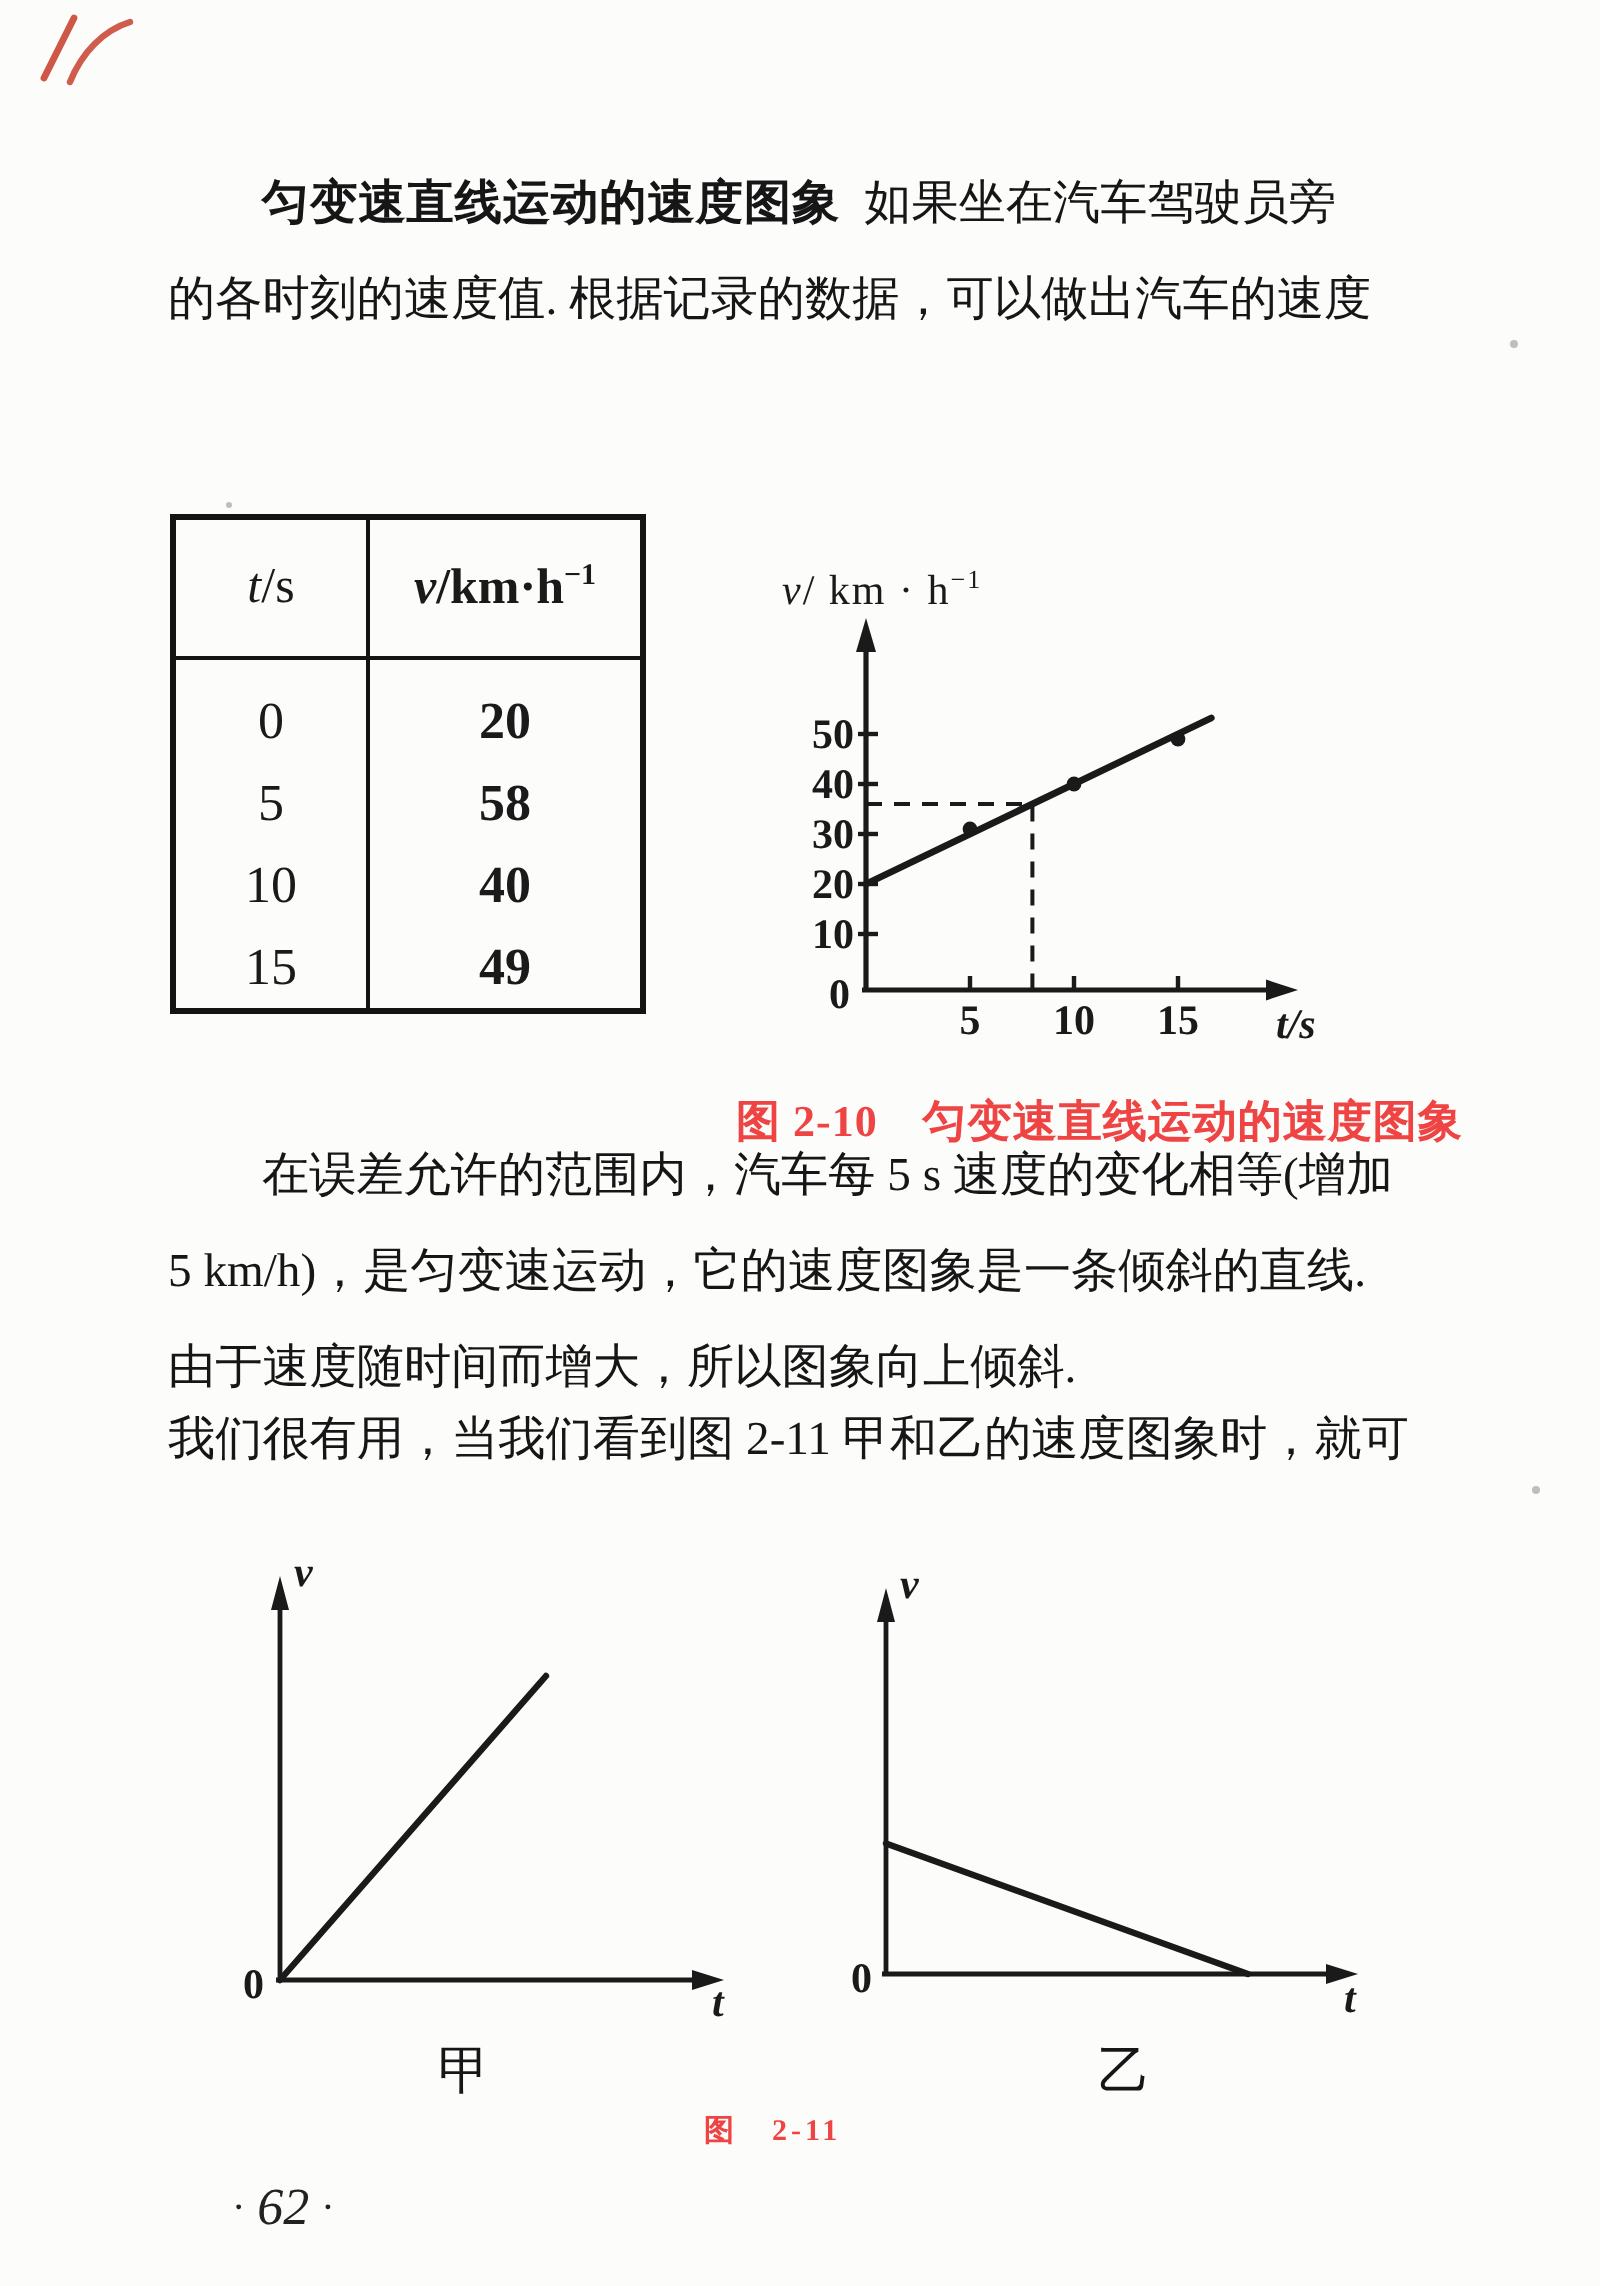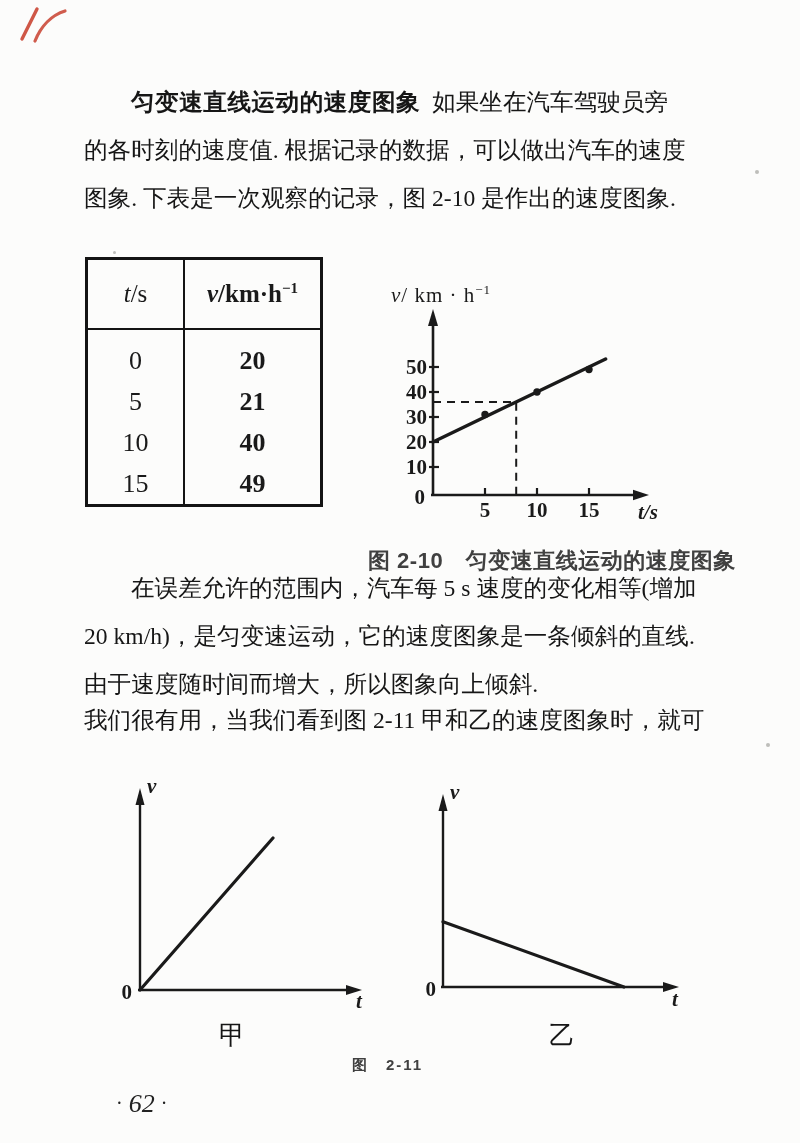--- a/index.html
+++ b/index.html
@@ -17,21 +17,21 @@
   .vt-table .c2{border-left:2.5px solid #141414;font-weight:bold;}
   .vt-table td{height:41px;font-size:26px;}
   .vt-table .pad-top td{padding-top:10px;}
   .vt-table sup{font-size:15px;}
   .vt-table i{font-family:"Liberation Serif",serif;}
   
   .figsvg{position:absolute;}
   svg text{font-family:"Liberation Serif",serif;fill:#1a1a1a;}
   .ylab{position:absolute;left:391px;top:282px;font-size:21px;letter-spacing:1px;}
   .ylab sup{font-size:13px;}
-  .caption{position:absolute;font-weight:700;font-family:Liberation Sans, sans-serif;color:#404040;}
+  .caption{position:absolute;font-weight:700;font-family:Liberation Serif, serif;color:#ef4444;}
   .cap210{left:368px;top:546px;font-size:22px;letter-spacing:.5px;}
   .cap211{left:352px;top:1056px;font-size:15px;letter-spacing:2px;}
   .sublabel{position:absolute;font-size:26px;color:#161616;}
   .jia-label{left:219px;top:1018px;}
   .yi-label{left:549px;top:1018px;}
   .pagenum{position:absolute;left:110px;top:1060px;font-size:26px;font-style:italic;color:#222;margin-top:29px;}
   .pagenum .dot{font-style:normal;font-size:20px;vertical-align:2px;padding:0 6px;}
   .speck{position:absolute;background:#8a8a85;border-radius:50%;opacity:.55;}
   .redmarks{position:absolute;left:12px;top:2px;}
 </style>
@@ -41,38 +41,37 @@
 <div class="page">
 
   <svg class="redmarks" width="62" height="50" viewBox="0 0 62 50">
     <path d="M10 37 L25 7" fill="none" stroke="#c8402e" stroke-width="3.4" stroke-linecap="round" opacity="0.88"></path>
     <path d="M23 39 C29 24 40 13 53 9" fill="none" stroke="#c8402e" stroke-width="3.2" stroke-linecap="round" opacity="0.85"></path>
   </svg>
 
   <div class="para" style="top:78px">
     <div class="line ind"><b class="lead-bold">匀变速直线运动的速度图象</b><span>如果坐在汽车驾驶员旁</span></div>
     <div class="line">的各时刻的速度值. 根据记录的数据，可以做出汽车的速度</div>
-    <div class="line">图象. 下表是一次观察的记录，图 2-10 是作出的速度图象.</div>
   </div>
 
   <table class="vt-table">
     <thead>
       <tr>
         <th style="width:95px"><i>t</i><span>/s</span></th>
         <th class="c2"><i>v</i><span>/km·h</span><sup>−1</sup></th>
       </tr>
     </thead>
     <tbody>
       <tr class="pad-top">
           <td>0</td>
           <td class="c2">20</td>
         </tr>
       <tr>
           <td>5</td>
-          <td class="c2">21</td>
+          <td class="c2">58</td>
         </tr>
       <tr>
           <td>10</td>
           <td class="c2">40</td>
         </tr>
       <tr>
           <td>15</td>
           <td class="c2">49</td>
         </tr>
     </tbody>
@@ -112,21 +111,21 @@
         <circle cx="102" cy="136.5" r="3.7" fill="#1a1a1a"></circle>
         <circle cx="154" cy="114" r="3.7" fill="#1a1a1a"></circle>
         <circle cx="206" cy="91.5" r="3.7" fill="#1a1a1a"></circle>
       </g>
   </svg>
 
   <div class="caption cap210">图 2-10　匀变速直线运动的速度图象</div>
 
   <div class="para" style="top:564px">
     <div class="line ind">在误差允许的范围内，汽车每 5 s 速度的变化相等(增加</div>
-    <div class="line">20 km/h)，是匀变速运动，它的速度图象是一条倾斜的直线.</div>
+    <div class="line">5 km/h)，是匀变速运动，它的速度图象是一条倾斜的直线.</div>
     <div class="line">由于速度随时间而增大，所以图象向上倾斜.</div>
   </div>
 
   <div class="para" style="top:696px">
     <div class="line">我们很有用，当我们看到图 2-11 甲和乙的速度图象时，就可</div>
   </div>
 
   <svg id="jia" class="figsvg" style="left:90px;top:775px" width="290" height="235" viewBox="0 0 290 235">
     <line x1="50" y1="215" x2="50" y2="28" stroke="#1a1a1a" stroke-width="2.4"></line>
     <path d="M50 13 L45.5 30 L54.5 30 Z" fill="#1a1a1a"></path>

